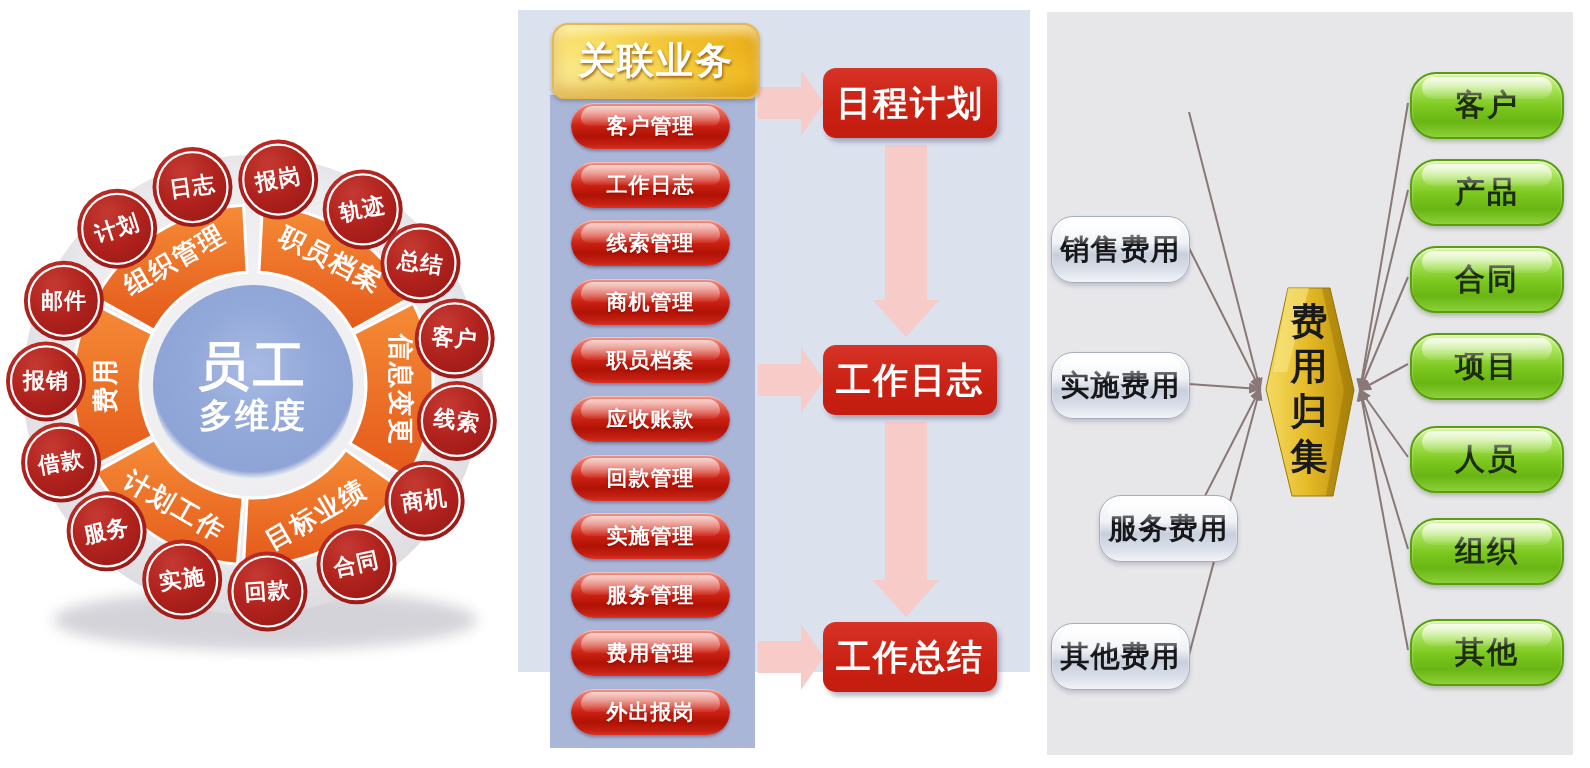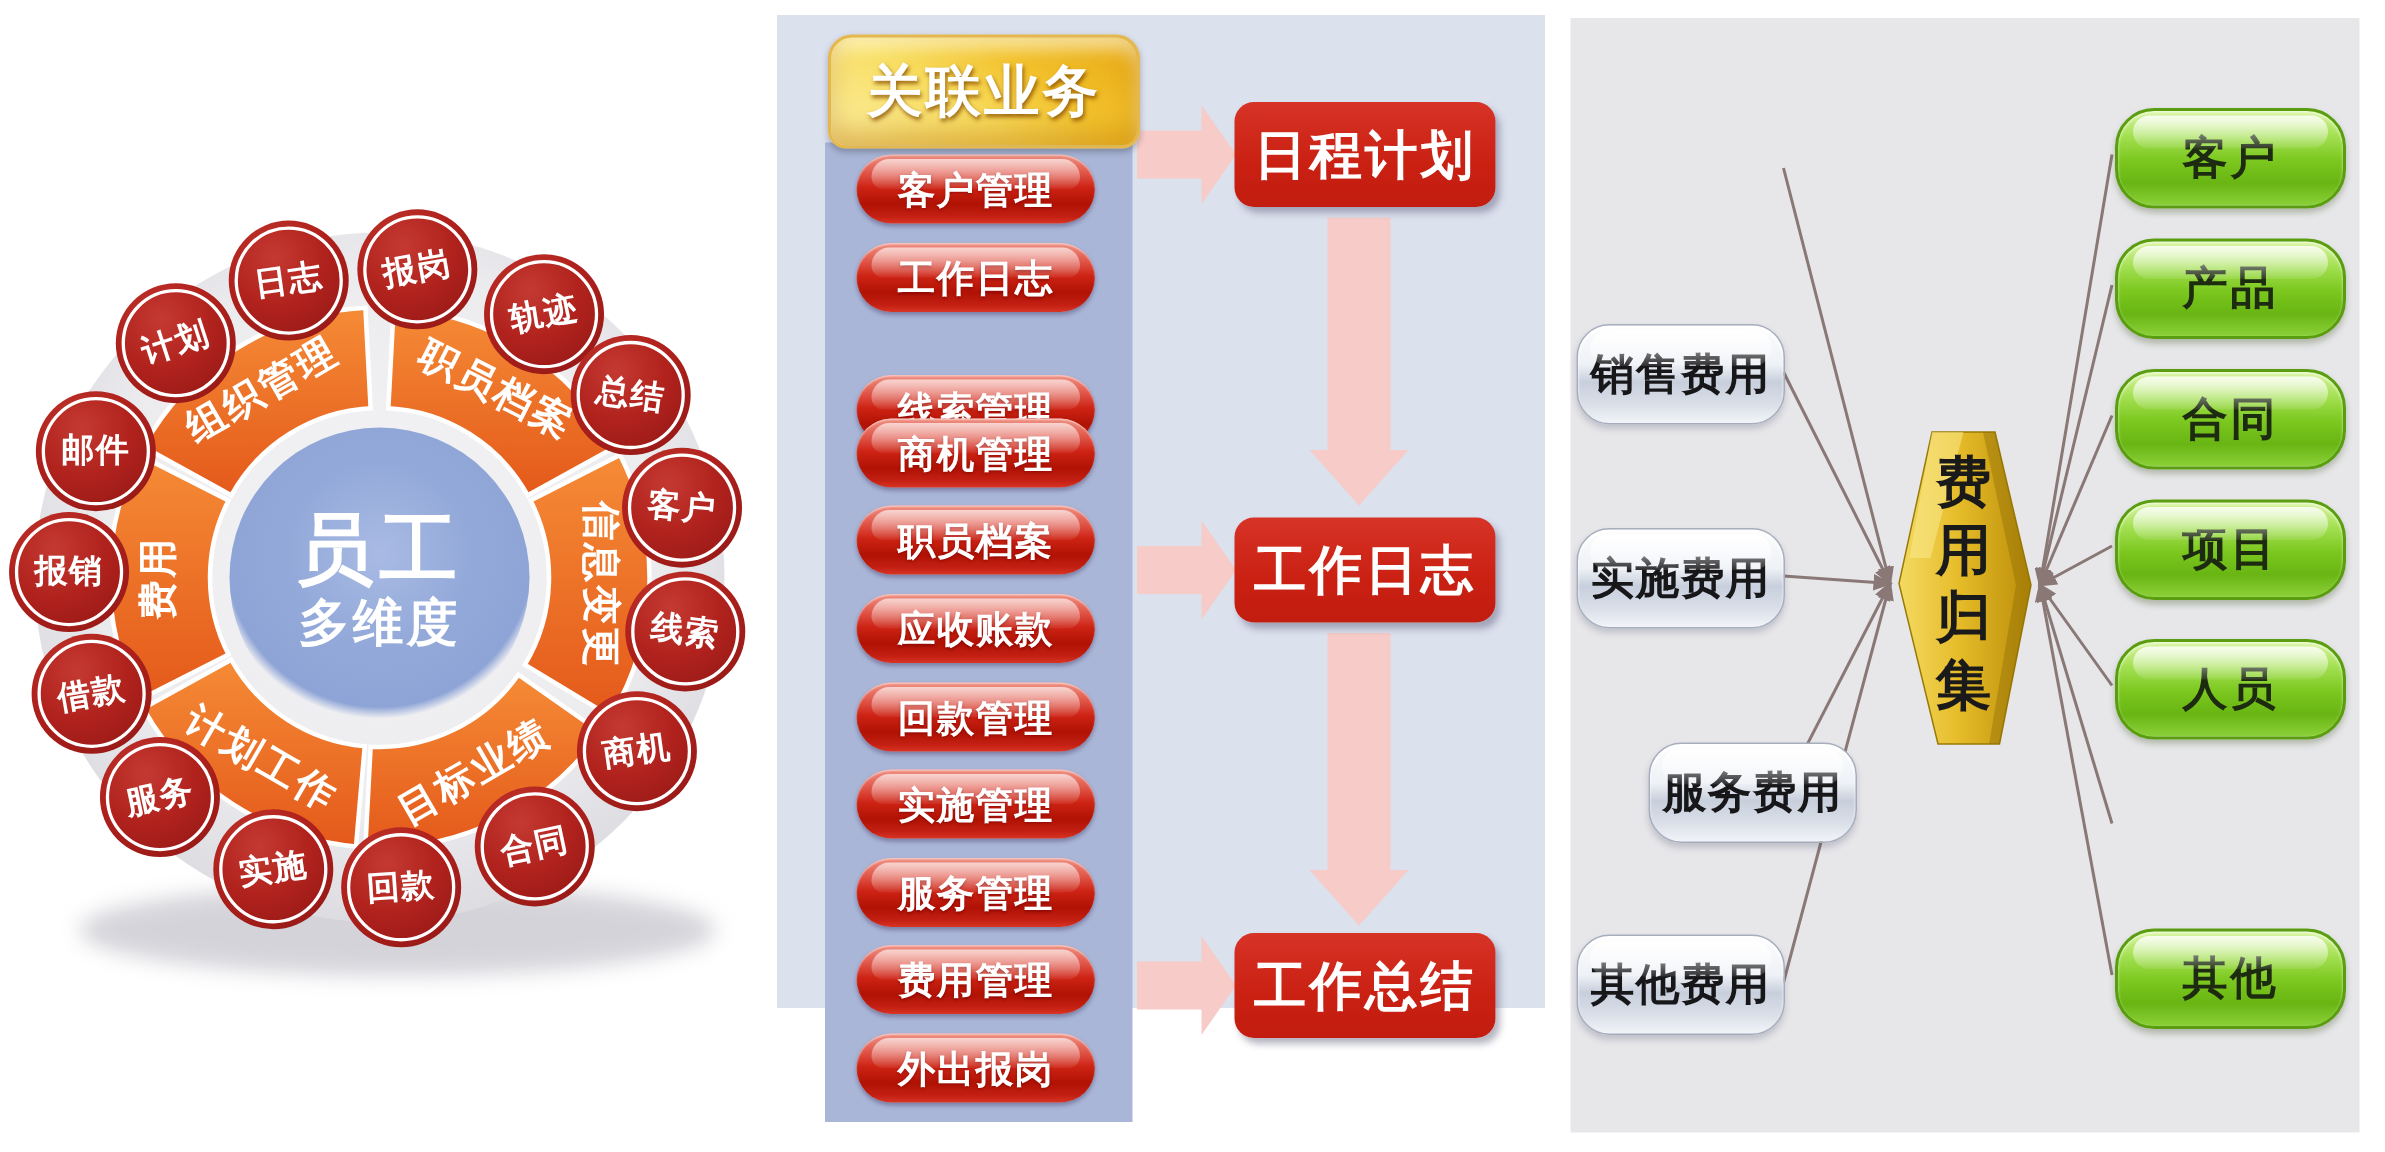--- a/index.html
+++ b/index.html
@@ -24,21 +24,21 @@
     position:absolute;left:32px;top:85px;width:205px;height:653px;
     background:#a9b6d8;z-index:1;
   }
   .module-pill{
     position:absolute;left:53px;width:159px;height:46px;z-index:2;
     border-radius:23px;
     background:linear-gradient(180deg,#f0978b 0%,#e25razor 0%);
     background:linear-gradient(180deg,#ef9285 0%,#e0574a 26%,#cd2314 48%,#b01204 72%,#c32013 90%,#d93424 100%);
     box-shadow:0 2px 3px rgba(40,20,60,.35), inset 0 1px 1px rgba(255,255,255,.5);
     display:flex;align-items:center;justify-content:center;
-    color:#ffffff;font-size:25px;font-weight:bold;letter-spacing:1px;
+    color:#ffffff;font-size:21px;font-weight:bold;letter-spacing:1px;
     text-shadow:0 1px 2px rgba(120,0,0,.6);
   }
   .module-pill::before{
     content:"";position:absolute;left:10px;right:10px;top:3px;height:20px;
     border-radius:12px 12px 8px 8px;
     background:linear-gradient(180deg,rgba(255,255,255,.65),rgba(255,255,255,.06));
     pointer-events:none;
   }
   .stage-box{
     position:absolute;left:305px;width:174px;height:70px;z-index:2;
@@ -230,21 +230,21 @@
       </svg>
     <div class="gold-header">关联业务</div>
     <div class="module-column" id="module-column"></div>
     <div id="stage-boxes">
         <div class="stage-box" style="top: 58px;">日程计划</div>
         <div class="stage-box" style="top: 335px;">工作日志</div>
         <div class="stage-box" style="top: 612px;">工作总结</div>
       </div>
   <div class="module-pill" style="top: 93px;">客户管理</div>
       <div class="module-pill" style="top: 152px;">工作日志</div>
-      <div class="module-pill" style="top: 210px; margin-top: 30px;">线索管理</div>
+      <div class="module-pill" style="top: 210px;">线索管理</div>
       <div class="module-pill" style="top: 269px;">商机管理</div>
       <div class="module-pill" style="top: 327px;">职员档案</div>
       <div class="module-pill" style="top: 386px;">应收账款</div>
       <div class="module-pill" style="top: 445px;">回款管理</div>
       <div class="module-pill" style="top: 503px;">实施管理</div>
       <div class="module-pill" style="top: 562px;">服务管理</div>
       <div class="module-pill" style="top: 620px;">费用管理</div>
       <div class="module-pill" style="top: 679px;">外出报岗</div>
     </div>
 
@@ -283,16 +283,17 @@
     <div id="target-pills"></div>
       <div class="source-pill" style="top: 204px;">销售费用</div>
       <div class="source-pill" style="top: 340px;">实施费用</div>
       <div class="source-pill" style="top: 483px; margin-left: 48px;">服务费用</div>
       <div class="source-pill" style="top: 611px;">其他费用</div>
       <div class="target-pill" style="top: 60px;">客户</div>
       <div class="target-pill" style="top: 147px;">产品</div>
       <div class="target-pill" style="top: 234px;">合同</div>
       <div class="target-pill" style="top: 321px;">项目</div>
       <div class="target-pill" style="top: 414px;">人员</div>
+      <div class="target-pill" style="top: 506px;">组织</div>
       <div class="target-pill" style="top: 607px;">其他</div>
     </div>
 
 </div>
 
 </body></html>

